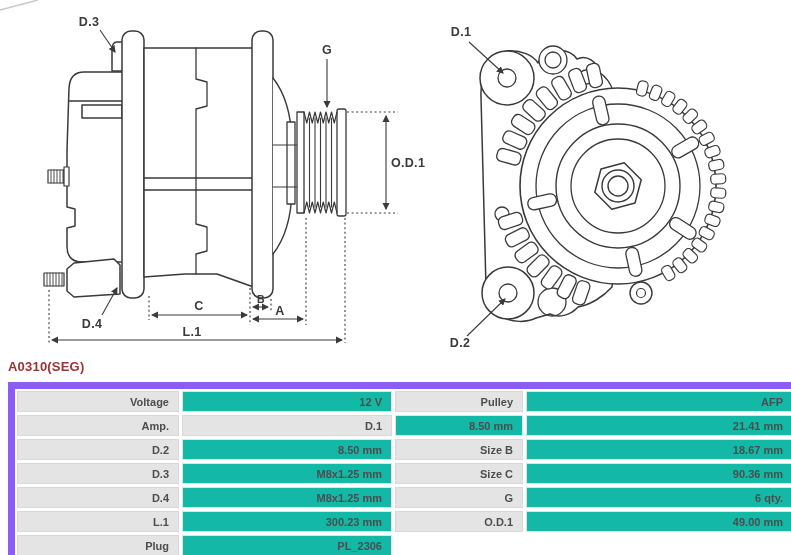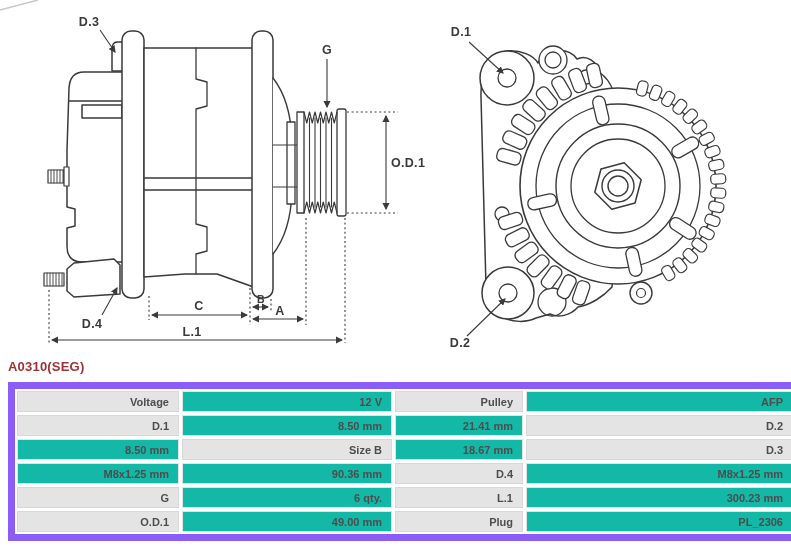--- a/index.html
+++ b/index.html
@@ -184,32 +184,34 @@
 
 <div class="part-title">A0310(SEG)</div>
 
 <div class="spec-table">
   <div class="grid">
     <div class="lc">Voltage</div>
     <div class="vc">12 V</div>
     <div class="lc">Pulley</div>
     <div class="vc">AFP</div>
 
+    <div class="lc">Amp.</div>
     <div class="lc">D.1</div>
     <div class="vc">8.50 mm</div>
 
     <div class="vc">21.41 mm</div>
     <div class="lc">D.2</div>
     <div class="vc">8.50 mm</div>
 
     <div class="lc">Size B</div>
     <div class="vc">18.67 mm</div>
     <div class="lc">D.3</div>
     <div class="vc">M8x1.25 mm</div>
 
+    <div class="lc">Size C</div>
     <div class="vc">90.36 mm</div>
     <div class="lc">D.4</div>
     <div class="vc">M8x1.25 mm</div>
 
     <div class="lc">G</div>
     <div class="vc">6 qty.</div>
     <div class="lc">L.1</div>
     <div class="vc">300.23 mm</div>
 
     <div class="lc">O.D.1</div>

